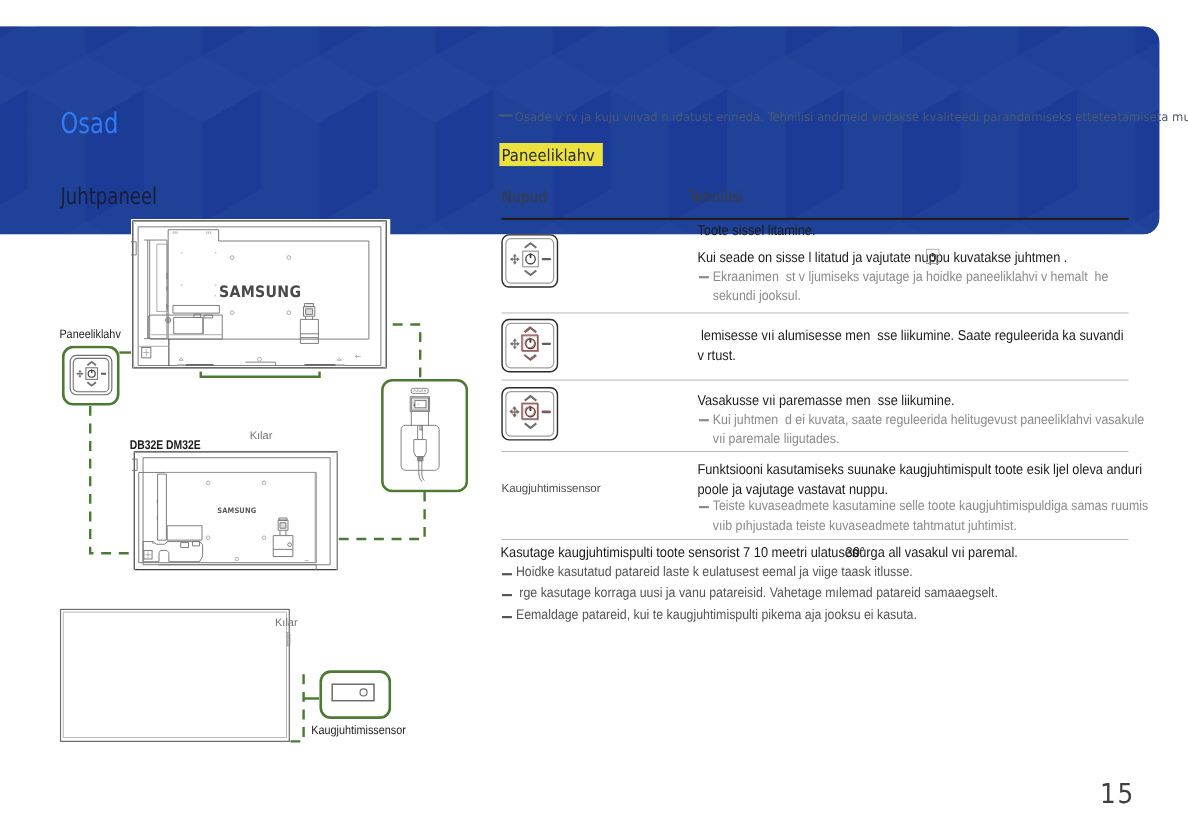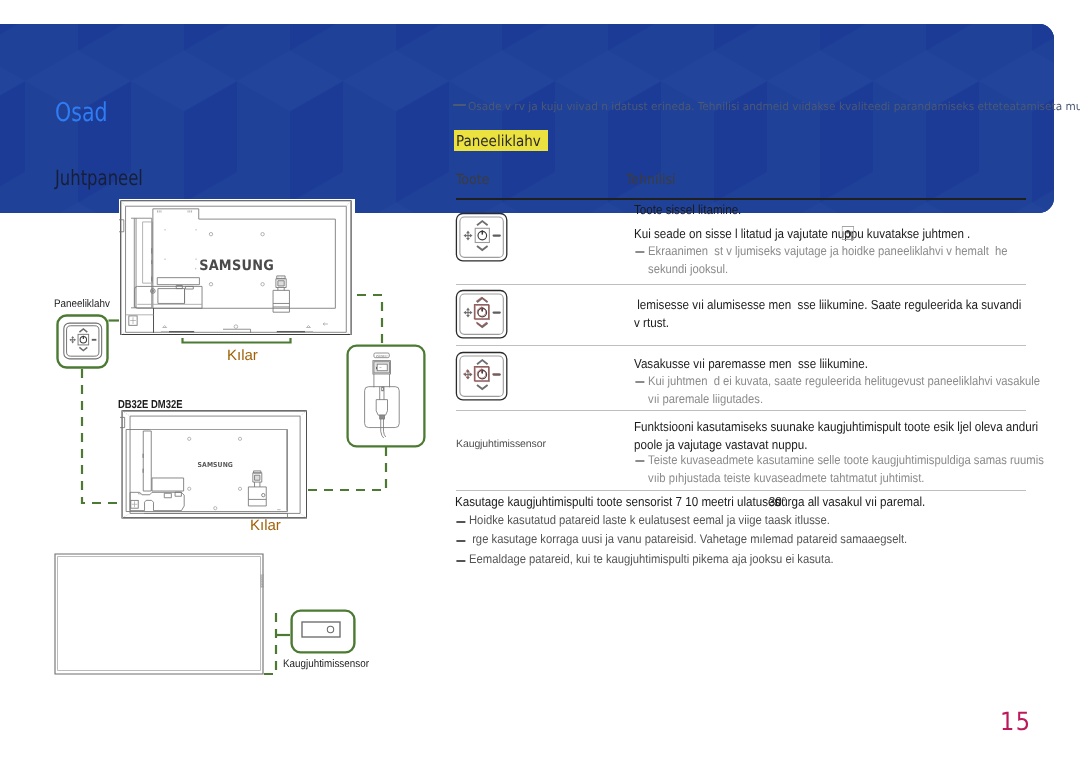--- a/index.html
+++ b/index.html
@@ -17,24 +17,24 @@
   #hl span{position:absolute;left:2px;top:2px;font-size:15px;color:#2a2a2a;}
   
   .tb-head{position:absolute;top:172px;font-size:14px;color:#3c3c3c;}
   #thline{position:absolute;left:456px;top:198px;width:570px;height:2px;background:#1f1f1f;}
   .sep{position:absolute;left:456px;width:570px;height:1px;background:#bfbfbf;}
     .cell{position:absolute;white-space:pre-wrap;font-size:13px;color:#1b1b1b;line-height:17.5px;letter-spacing:0px;transform:scaleX(.895);transform-origin:left top;}
     .note{position:absolute;white-space:pre-wrap;font-size:12.5px;color:#8b8b8b;line-height:17.5px;letter-spacing:0px;transform:scaleX(.9);transform-origin:left top;}
   .rowlabel{position:absolute;font-size:10.5px;color:#4f4f4f;letter-spacing:-0.1px;}
     .fn-lead{position:absolute;left:455px;font-size:13px;color:#1b1b1b;letter-spacing:0px;transform:scaleX(.895);transform-origin:left top;white-space:pre;}
     .fn-item{position:absolute;left:469px;font-size:12.5px;color:#555;letter-spacing:0px;transform:scaleX(.9);transform-origin:left top;white-space:pre;}
-  #pgnum{position:absolute;left:1000px;top:707px;font-size:25px;color:#be185d;letter-spacing:1.5px;}
+  #pgnum{position:absolute;left:1000px;top:707px;font-size:25px;color:#404040;letter-spacing:1.5px;}
   
   .dg-label{position:absolute;font-size:11px;color:#1b1b1b;transform:scaleX(.895);transform-origin:left top;white-space:nowrap;}
-  .dg-label2{position:absolute;font-size:15px;color:#a16207;white-space:nowrap;}
+  .dg-label2{position:absolute;font-size:10px;color:#737373;white-space:nowrap;margin-top:44px;}
   .dg-model{position:absolute;font-size:11.5px;font-weight:bold;color:#1b1b1b;transform:scaleX(.82);transform-origin:left top;white-space:nowrap;}
   .lead{position:absolute;opacity:0.9999;}
   *{-webkit-font-smoothing:antialiased;}
   svg{shape-rendering:geometricPrecision;}
   svg text{fill-opacity:0.999;}
 </style>
 </head>
 <body>
 
 <div class="page">
@@ -301,21 +301,21 @@
         <circle cx="40.5" cy="20.5" r="3.2" fill="none" stroke="#6b6b6b" stroke-width="1.05"></circle>
       </svg></div>
 <div class="dg-label" style="left:54px;top:298px;">Paneeliklahv</div>
 <div class="dg-label2" style="left:227px;top:347px;">Kılar</div>
 <div class="dg-model" style="left:118px;top:399px;">DB32E DM32E</div>
 <div class="dg-label2" style="left:250px;top:517px;">Kılar</div>
 <div class="dg-label" style="left:283px;top:658px;">Kaugjuhtimissensor</div>
 <div id="hl">
       <span class="thin">Paneeliklahv</span>
     </div>
-<div class="tb-head thin" style="left:456px">Toote</div>
+<div class="tb-head thin" style="left:456px">Nupud</div>
 <div class="tb-head thin" style="left:626px">Tehnilisi</div>
 <div id="thline"></div>
 <div class="sep" style="top:284px"></div>
 <div class="sep" style="top:345px"></div>
 <div class="sep" style="top:410px"></div>
 <div class="sep" style="top:490px"></div>
 <div style="position:absolute;left:455px;top:212px"><svg width="55" height="51" viewBox="0 0 55 51" xmlns="http://www.w3.org/2000/svg">
         <rect x="1.4" y="1.5" width="50.4" height="47.4" rx="6.5" fill="#ffffff" stroke="#2b2b2b" stroke-width="1.3"></rect>
         <rect x="4.9" y="5.0" width="43.4" height="40.4" rx="4.5" fill="#ffffff" stroke="#9d9d9d" stroke-width="1.1"></rect>
         <rect x="20.2" y="16.3" width="14.2" height="14.2" fill="#ffffff" stroke="#9c9c9c" stroke-width="1.1"></rect>

